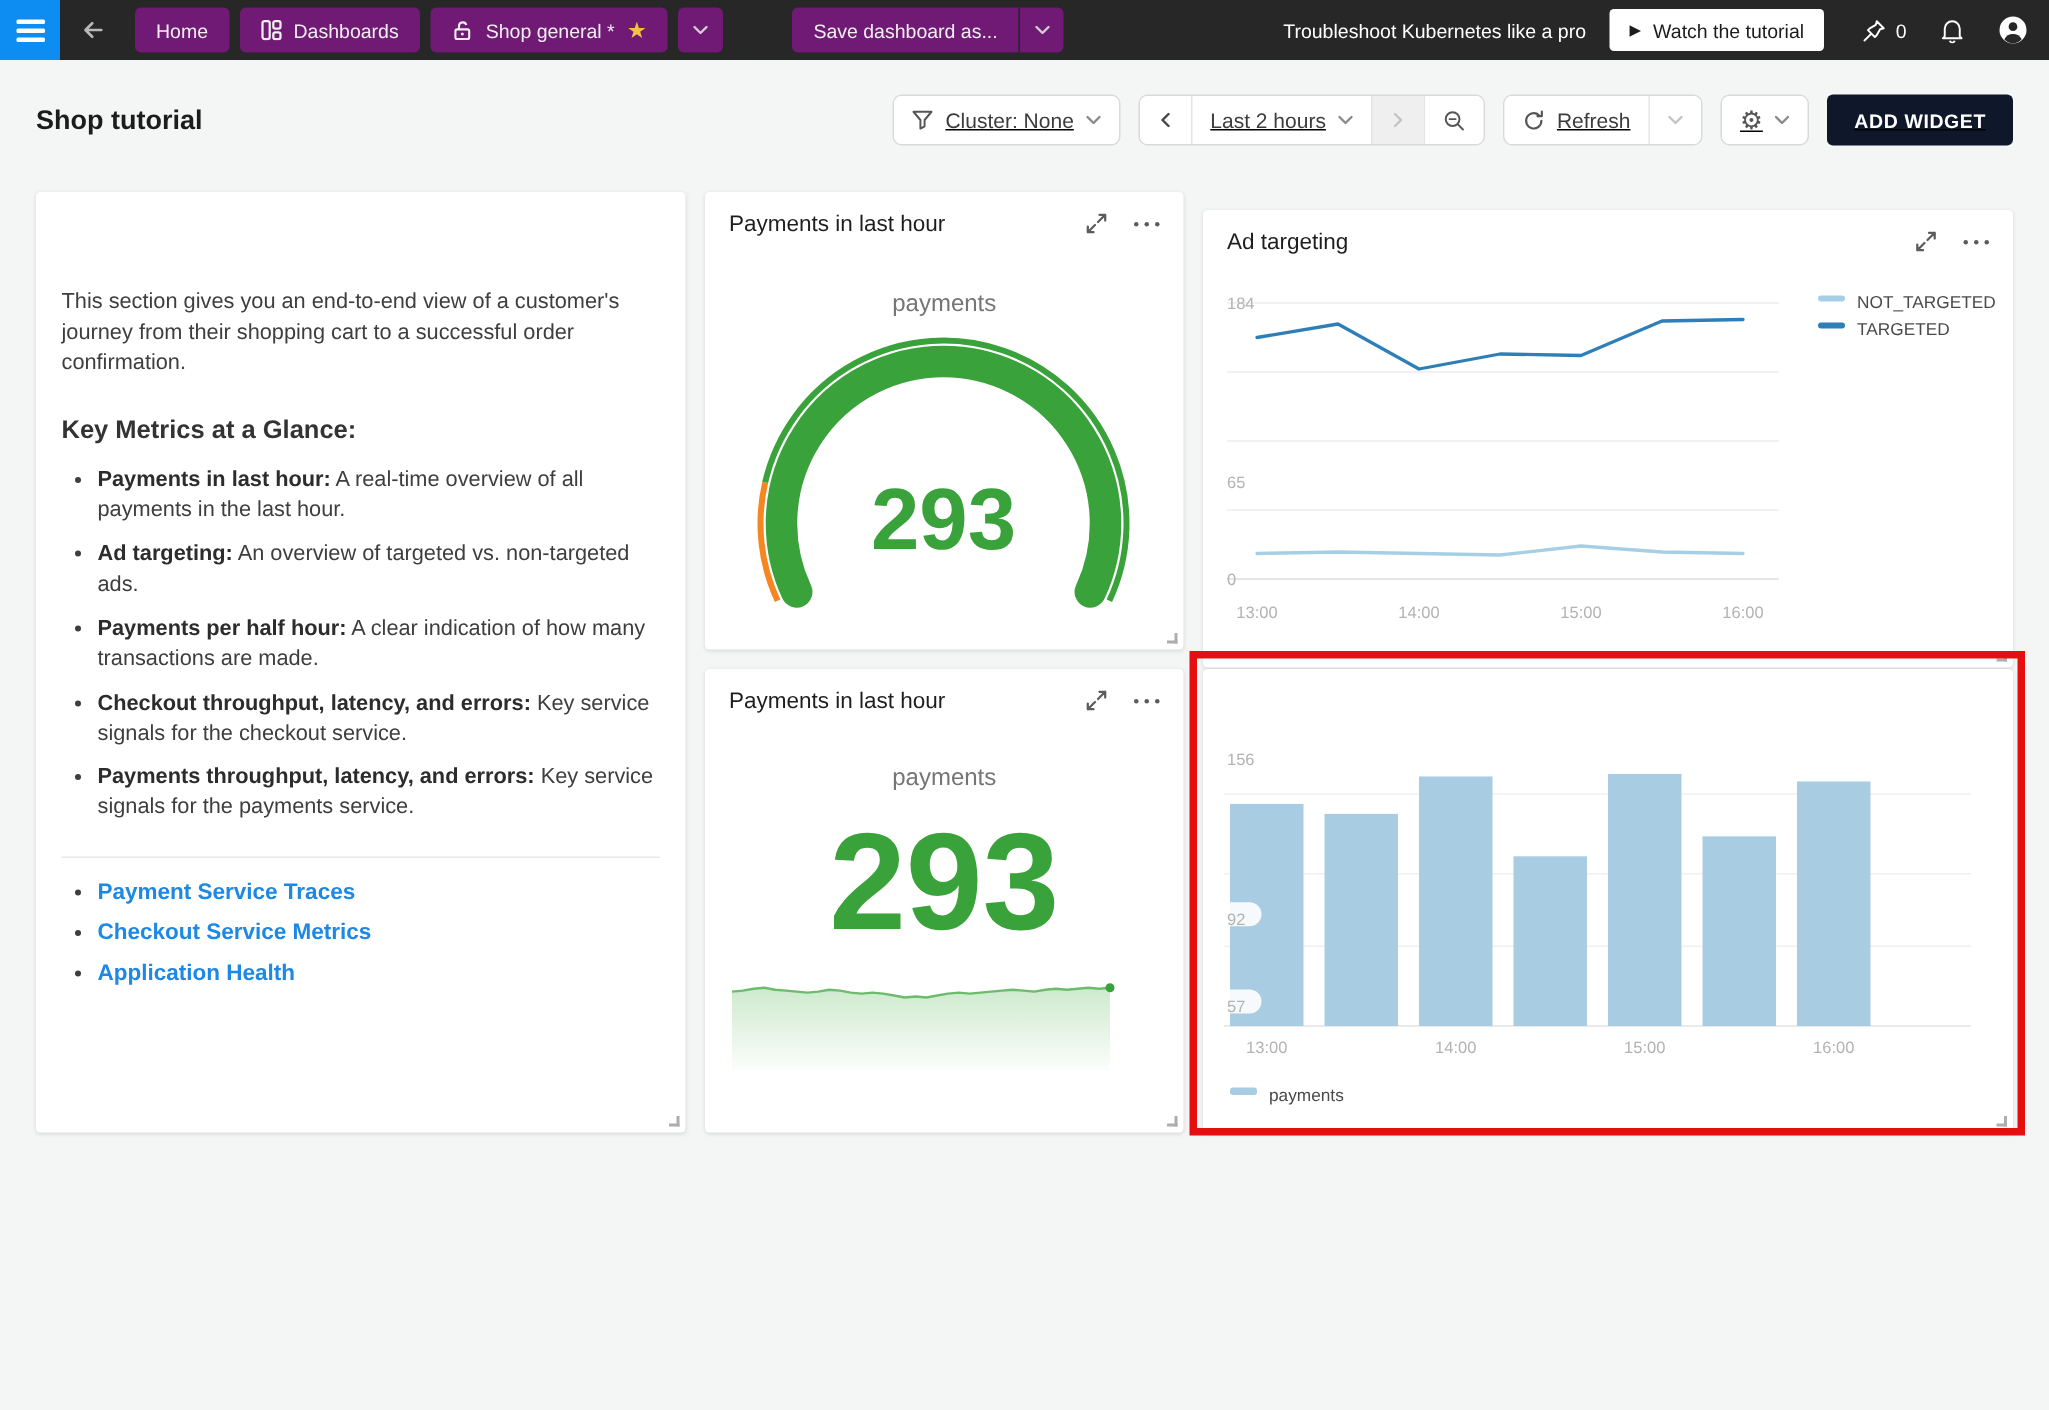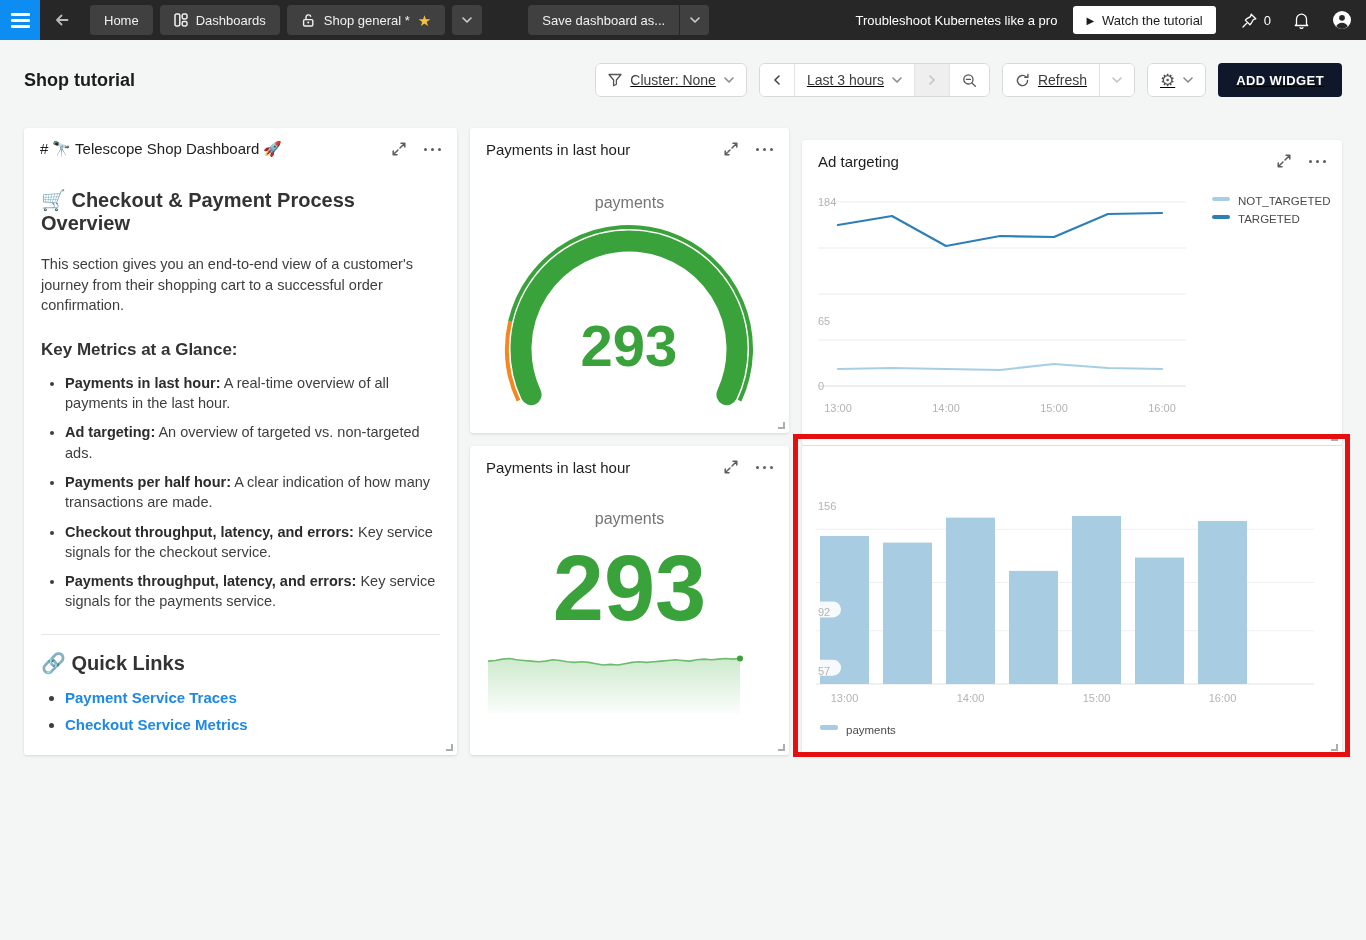--- a/index.html
+++ b/index.html
@@ -6,21 +6,21 @@
   html,body{background:#e9e9e9;}
   body{font-family:"Liberation Sans",sans-serif;}
   .page{position:relative;width:1366px;height:940px;background:#f4f5f5;overflow:hidden;}
 
   
   .nav{position:absolute;top:0;left:0;width:100%;height:40px;background:#272727;display:flex;align-items:center;}
   .burger{width:40px;height:40px;background:#0d8cf2;border:none;cursor:pointer;display:flex;align-items:center;justify-content:center;flex:0 0 auto;}
   .bars i{display:block;width:19px;height:3px;background:#fff;border-radius:1px;margin:3px 0;}
   .navback{width:44px;height:40px;background:transparent;border:none;display:flex;align-items:center;justify-content:center;cursor:pointer;}
   .navtabs{display:flex;align-items:center;gap:7px;margin-left:6px;}
-  .ntab{height:30px;background:#404040;border:none;border-radius:4px;color:#f0f0f0;font-size:13px;font-family:"Liberation Sans",sans-serif;display:flex;align-items:center;gap:8px;padding:0 14px;cursor:pointer;white-space:nowrap;text-align:center;}
+  .ntab{height:30px;background:#701a75;border:none;border-radius:4px;color:#f0f0f0;font-size:13px;font-family:"Liberation Sans",sans-serif;display:flex;align-items:center;gap:8px;padding:0 14px;cursor:pointer;white-space:nowrap;text-align:center;}
   .ntab.sq{width:30px;padding:0;justify-content:center;}
   .savegrp{display:flex;align-items:center;margin-left:46px;}
   .savegrp .ntab{border-radius:4px 0 0 4px;}
   .savegrp .ntab.sq{border-radius:0 4px 4px 0;border-left:1px solid #272727;}
   .star{color:#f2c243;font-size:15px;line-height:1;}
   .spacer{flex:1;}
   .promo{color:#fff;font-size:13px;margin-right:16px;}
   .tut{height:28px;background:#fff;border:none;border-radius:3px;color:#1c1c1c;font-size:13px;font-family:"Liberation Sans",sans-serif;display:flex;align-items:center;gap:8px;padding:0 13px;cursor:pointer;font-weight:400;}
   .tut .play{font-size:10px;color:#1c1c1c;}
   .nicon{background:transparent;border:none;color:#fff;display:flex;align-items:center;gap:6px;cursor:pointer;padding:0 11px;height:40px;}
@@ -185,21 +185,21 @@
             </svg>
         </button>
       </div>
       <div class="btngrp">
         <button class="seg">
           <svg class="chev lt" viewBox="0 0 10 6">
               <polyline points="1,1 5,5 9,1" style="stroke:#444"></polyline>
             </svg>
         </button>
         <button class="seg">
-          <span>Last 3 hours</span>
+          <span>Last 2 hours</span>
           <svg class="chev" viewBox="0 0 10 6">
               <polyline points="1,1 5,5 9,1"></polyline>
             </svg>
         </button>
         <button class="seg disabled">
           <svg class="chev rt dim" viewBox="0 0 10 6">
               <polyline points="1,1 5,5 9,1"></polyline>
             </svg>
         </button>
         <button class="seg">
@@ -229,46 +229,31 @@
           <svg class="chev" viewBox="0 0 10 6">
               <polyline points="1,1 5,5 9,1"></polyline>
             </svg>
         </button>
       </div>
       <button class="addw">ADD WIDGET</button>
     </div>
   </div>
 
   <div class="card md">
-    <div class="whead">
-      <span class="wtitle"># 🔭 Telescope Shop Dashboard 🚀</span>
-      <span class="wicons">
-        <svg class="exp" width="14" height="14" viewBox="0 0 14 14">
-            <path d="M9 1.2h3.8V5 M12.8 1.2 8 6 M5 12.8H1.2V9 M1.2 12.8 6 8"></path>
-          </svg>
-        <span class="dots">
-            <i></i>
-            <i></i>
-            <i></i>
-          </span>
-      </span>
-    </div>
     <div class="mdbody">
-      <h2 class="md-h2">🛒 Checkout &amp; Payment Process Overview</h2>
       <p class="md-p">This section gives you an end-to-end view of a customer's journey from their shopping cart to a successful order confirmation.</p>
       <h3 class="md-h3">Key Metrics at a Glance:</h3>
       <ul class="md-list" id="metrics-list">
           <li><strong>Payments in last hour:</strong> A real-time overview of all payments in the last hour.</li>
           <li><strong>Ad targeting:</strong> An overview of targeted vs. non-targeted ads.</li>
           <li><strong>Payments per half hour:</strong> A clear indication of how many transactions are made.</li>
           <li><strong>Checkout throughput, latency, and errors:</strong> Key service signals for the checkout service.</li>
           <li><strong>Payments throughput, latency, and errors:</strong> Key service signals for the payments service.</li>
         </ul>
       <hr class="md-hr">
-      <h2 class="md-h2">🔗 Quick Links</h2>
       <ul class="md-links" id="links-list">
           <li><a href="#">Payment Service Traces</a></li>
           <li><a href="#">Checkout Service Metrics</a></li>
           <li><a href="#">Application Health</a></li>
         </ul>
     </div>
     <span class="rsz"></span>
   </div>
 
   <div class="card gauge">

